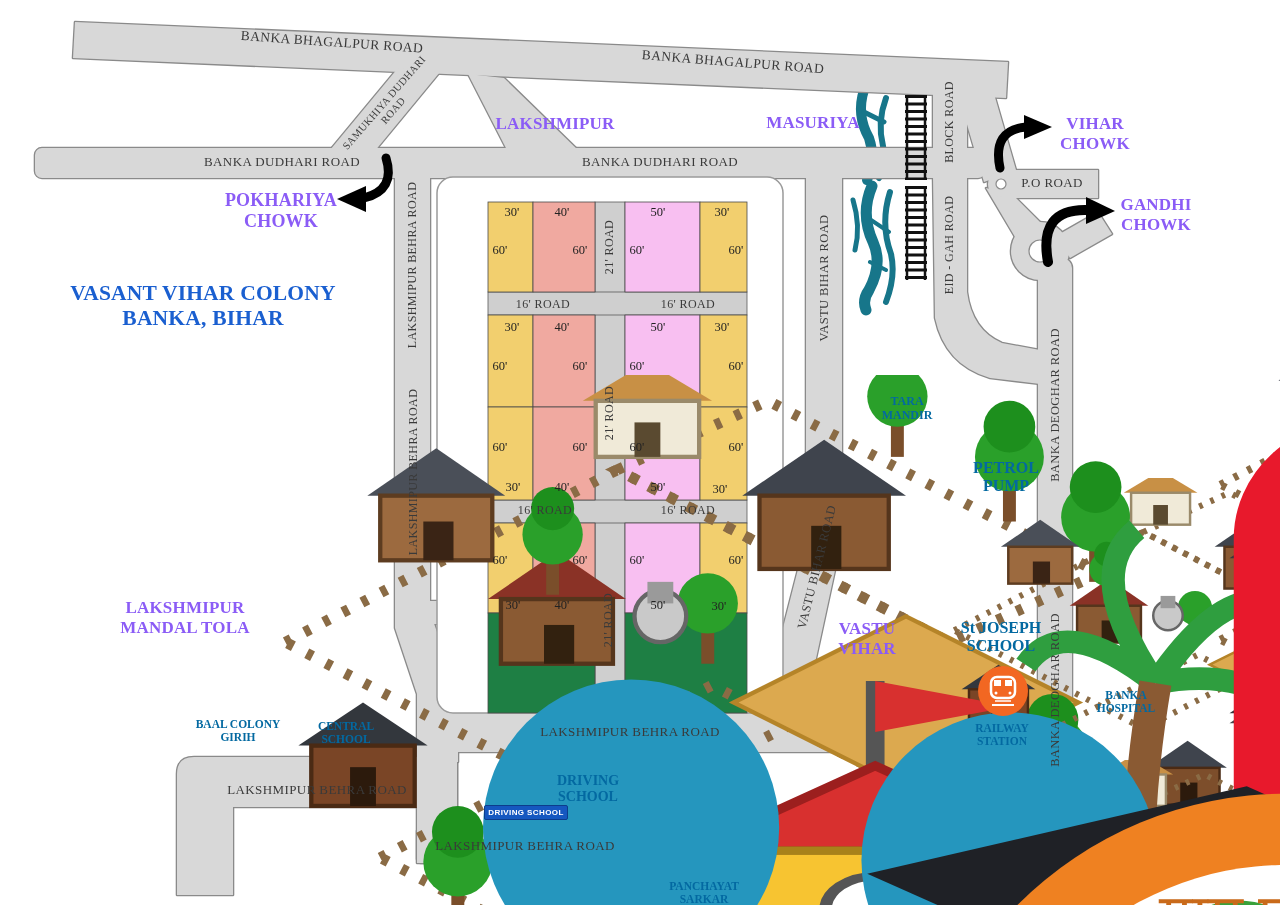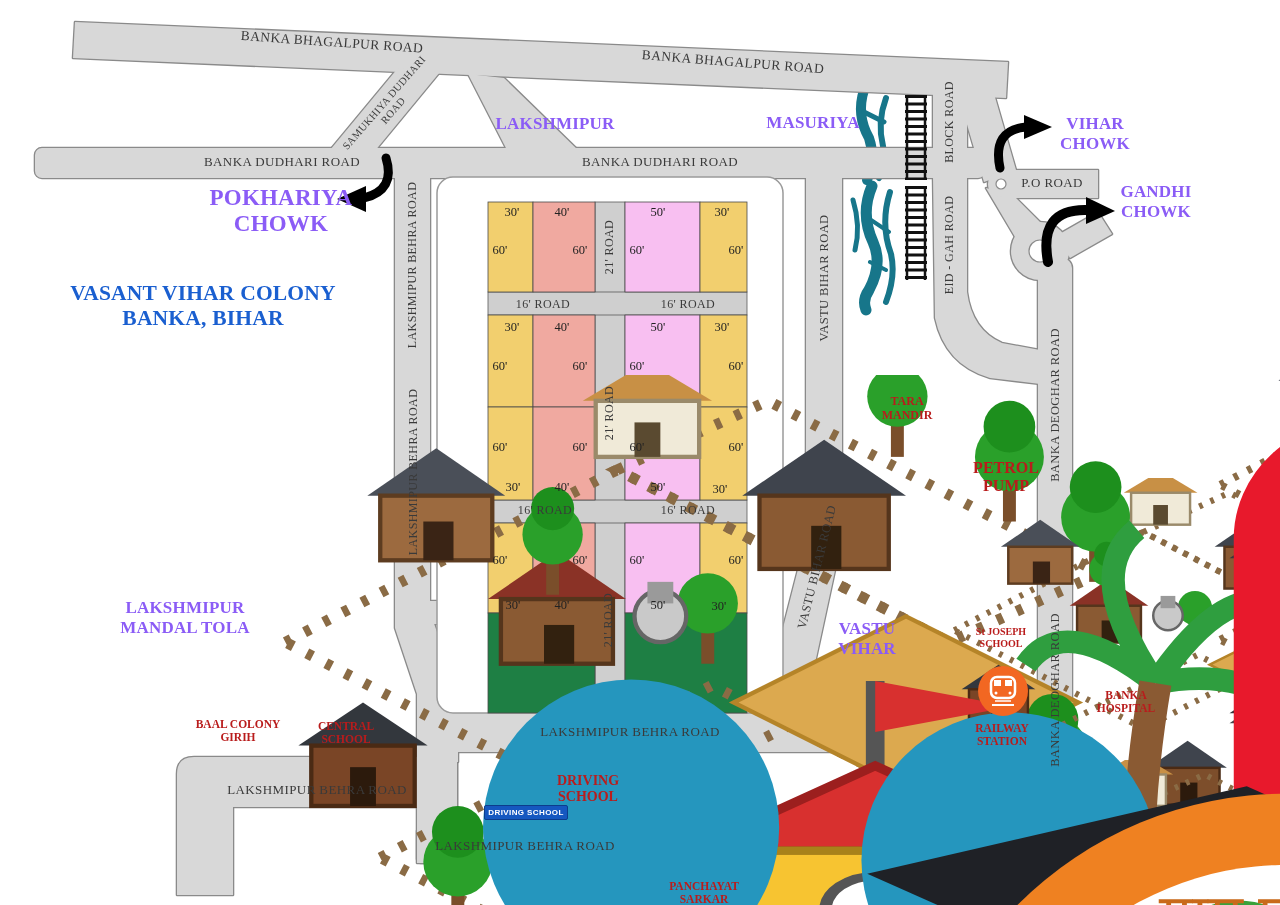--- a/index.html
+++ b/index.html
@@ -2,21 +2,21 @@
 <html><head>
 <meta charset="utf-8">
 <style>
   html,body{margin:0;padding:0;background:#fff}
   .stage{position:relative;width:1280px;height:905px;background:#ffffff;overflow:hidden;
          font-family:"Liberation Serif","DejaVu Serif",serif}
   .maplayer{position:absolute;left:0;top:0}
   .lbl{position:absolute;white-space:pre-line;text-align:center;line-height:1.15;pointer-events:none}
   .road-label{color:#3a3a3a;letter-spacing:.4px}
   .area-label{color:#8b5cf6;font-weight:bold;letter-spacing:.2px}
-  .landmark-label{color:#b91c1c;font-weight:bold}
+  .landmark-label{color:#0369a1;font-weight:bold}
   .plot-label{color:#222}
   .banner{position:absolute;left:484px;top:805px;width:82px;height:13px;background:#1558c0;
           border:1px solid #0c3d8c;color:#fff;font-family:"Liberation Sans",sans-serif;
           font-size:8px;font-weight:bold;display:flex;align-items:center;justify-content:center;
           letter-spacing:.4px;border-radius:2px}
 </style>
 </head>
 <body>
 
 <div class="stage">
@@ -392,35 +392,35 @@
       <div class="lbl road-label" style="left: 688px; top: 305px; font-size: 12px; transform: translate(-50%, -50%);">16' ROAD</div>
       <div class="lbl road-label" style="left: 545px; top: 511px; font-size: 12px; transform: translate(-50%, -50%);">16' ROAD</div>
       <div class="lbl road-label" style="left: 688px; top: 511px; font-size: 12px; transform: translate(-50%, -50%);">16' ROAD</div>
       <div class="lbl road-label" style="left: 610px; top: 247px; font-size: 12px; transform: translate(-50%, -50%) rotate(-90deg);">21' ROAD</div>
       <div class="lbl road-label" style="left: 610px; top: 413px; font-size: 12px; transform: translate(-50%, -50%) rotate(-90deg);">21' ROAD</div>
       <div class="lbl road-label" style="left: 609px; top: 620px; font-size: 12px; transform: translate(-50%, -50%) rotate(-90deg);">21' ROAD</div>
       <div class="lbl area-label" style="left: 203px; top: 306px; font-size: 21.5px; color: rgb(26, 95, 208); transform: translate(-50%, -50%);">VASANT VIHAR COLONY
 BANKA, BIHAR</div>
       <div class="lbl area-label" style="left: 555px; top: 124px; font-size: 17px; transform: translate(-50%, -50%);">LAKSHMIPUR</div>
       <div class="lbl area-label" style="left: 813px; top: 123px; font-size: 17px; transform: translate(-50%, -50%);">MASURIYA</div>
-      <div class="lbl area-label" style="left: 281px; top: 211px; font-size: 23px; transform: translate(-50%, -50%);">POKHARIYA
+      <div class="lbl area-label" style="left: 281px; top: 211px; font-size: 18px; transform: translate(-50%, -50%);">POKHARIYA
 CHOWK</div>
       <div class="lbl area-label" style="left: 1095px; top: 134px; font-size: 17px; transform: translate(-50%, -50%);">VIHAR
 CHOWK</div>
-      <div class="lbl area-label" style="left: 1156px; top: 202px; font-size: 17px; transform: translate(-50%, -50%);">GANDHI
+      <div class="lbl area-label" style="left: 1156px; top: 215px; font-size: 17px; transform: translate(-50%, -50%);">GANDHI
 CHOWK</div>
       <div class="lbl area-label" style="left: 185px; top: 618px; font-size: 17px; transform: translate(-50%, -50%);">LAKSHMIPUR
 MANDAL TOLA</div>
       <div class="lbl area-label" style="left: 867px; top: 639px; font-size: 17px; transform: translate(-50%, -50%);">VASTU
 VIHAR</div>
       <div class="lbl landmark-label" style="left: 907px; top: 409px; font-size: 12px; transform: translate(-50%, -50%);">TARA
 MANDIR</div>
       <div class="lbl landmark-label" style="left: 1006px; top: 477px; font-size: 16px; transform: translate(-50%, -50%);">PETROL
 PUMP</div>
-      <div class="lbl landmark-label" style="left: 1001px; top: 637px; font-size: 10px; transform: translate(-50%, -50%);">St JOSEPH
+      <div class="lbl landmark-label" style="left: 1001px; top: 637px; font-size: 16px; transform: translate(-50%, -50%);">St JOSEPH
 SCHOOL</div>
       <div class="lbl landmark-label" style="left: 1002px; top: 735px; font-size: 11.5px; transform: translate(-50%, -50%);">RAILWAY
 STATION</div>
       <div class="lbl landmark-label" style="left: 1126px; top: 702px; font-size: 11.5px; transform: translate(-50%, -50%);">BANKA
 HOSPITAL</div>
       <div class="lbl landmark-label" style="left: 238px; top: 731px; font-size: 11.5px; transform: translate(-50%, -50%);">BAAL COLONY
 GIRIH</div>
       <div class="lbl landmark-label" style="left: 346px; top: 733px; font-size: 11.5px; transform: translate(-50%, -50%);">CENTRAL
 SCHOOL</div>
       <div class="lbl landmark-label" style="left: 588px; top: 789px; font-size: 14px; transform: translate(-50%, -50%);">DRIVING

